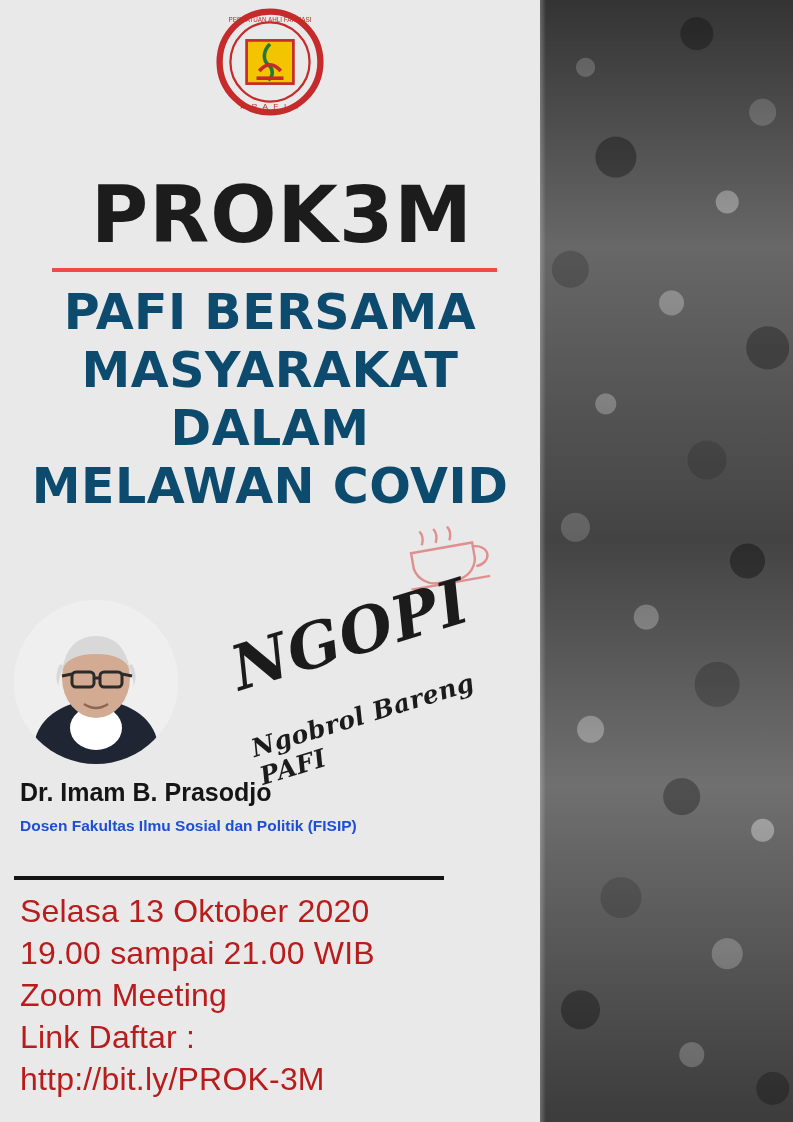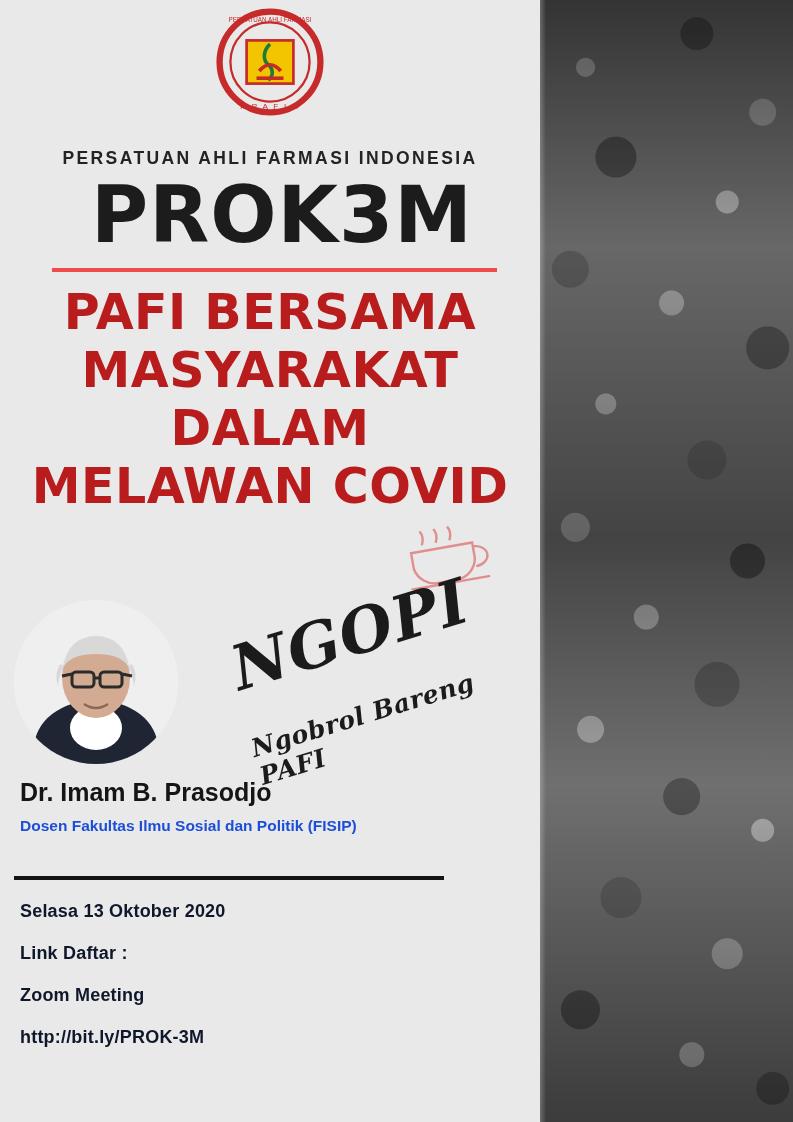--- a/index.html
+++ b/index.html
@@ -131,21 +131,21 @@
   }
   .headline {
     position: absolute;
     top: 284px;
     left: 20px;
     width: 500px;
     text-align: center;
     font-size: 49px;
     line-height: 58px;
     font-weight: 800;
-    color: #b91c1c;
+    color: #0c4a6e;
     font-family: "DejaVu Sans", sans-serif;
     letter-spacing: .5px;
   }
 
   
   .ngopi-block {
     position: absolute;
     top: 520px;
     left: 218px;
     width: 320px;
@@ -221,23 +221,23 @@
     height: 4px;
     background: #141414;
   }
   .details {
     position: absolute;
     top: 890px;
     left: 20px;
     width: 480px;
   }
   .details .line {
-    font-size: 18px;
-    font-weight: 700;
-    color: #0f172a;
+    font-size: 32px;
+    font-weight: 400;
+    color: #b91c1c;
     line-height: 42px;
     letter-spacing: .2px;
   }
 </style>
 </head>
 <body>
 
 <div class="poster">
 
   <div class="photo-strip">
@@ -256,21 +256,20 @@
         <circle cx="60" cy="60" r="44" fill="none" stroke="#c62a2a" stroke-width="2.5"></circle>
         <rect x="34" y="36" width="52" height="48" fill="#f2c500" stroke="#c62a2a" stroke-width="3"></rect>
         <path d="M60 40 C52 48 52 58 58 63 C64 68 64 76 58 80" fill="none" stroke="#1b7a3c" stroke-width="4"></path>
         <path d="M45 78 h30" stroke="#c62a2a" stroke-width="4"></path>
         <path d="M48 70 q12 -14 24 0" fill="none" stroke="#c62a2a" stroke-width="4"></path>
         <text x="60" y="16" text-anchor="middle" font-size="7" fill="#c62a2a" font-family="Liberation Sans, sans-serif">PERSATUAN AHLI FARMASI</text>
         <text x="60" y="112" text-anchor="middle" font-size="9" fill="#c62a2a" font-family="Liberation Sans, sans-serif" letter-spacing="2">★ P A F I ★</text>
       </svg>
     </div>
 
-    <div class="org-name">PERSATUAN AHLI FARMASI INDONESIA</div>
     <div class="prok3m">PROK3M</div>
     <div class="red-rule"></div>
     <div class="headline">PAFI BERSAMA MASYARAKAT DALAM MELAWAN COVID</div>
 
     <div class="ngopi-block">
       <svg class="cup-icon" viewBox="0 0 110 70">
         <g transform="rotate(-10 55 35)" fill="none" stroke="#e08f8f" stroke-width="2.4">
           <path d="M14 26 h62 v16 a22 22 0 0 1 -22 18 h-18 a22 22 0 0 1 -22 -18 z"></path>
           <path d="M76 30 a13 10 0 1 1 0 20"></path>
           <path d="M8 62 h80"></path>
@@ -306,19 +305,20 @@
 
     <div class="speaker-name">Dr. Imam B. Prasodjo</div>
     <div class="speaker-role">
       <div>Dosen Fakultas Ilmu Sosial dan Politik (FISIP)</div>
     </div>
 
     <div class="black-rule"></div>
 
     <div class="details">
       <div class="line">Selasa 13 Oktober 2020</div>
+      <div class="line">19.00 sampai 21.00 WIB</div>
+      <div class="line">Zoom Meeting</div>
       <div class="line">Link Daftar :</div>
-      <div class="line">Zoom Meeting</div>
       <div class="line">http://bit.ly/PROK-3M</div>
     </div>
 
   </div>
 </div>
 
 </body></html>

